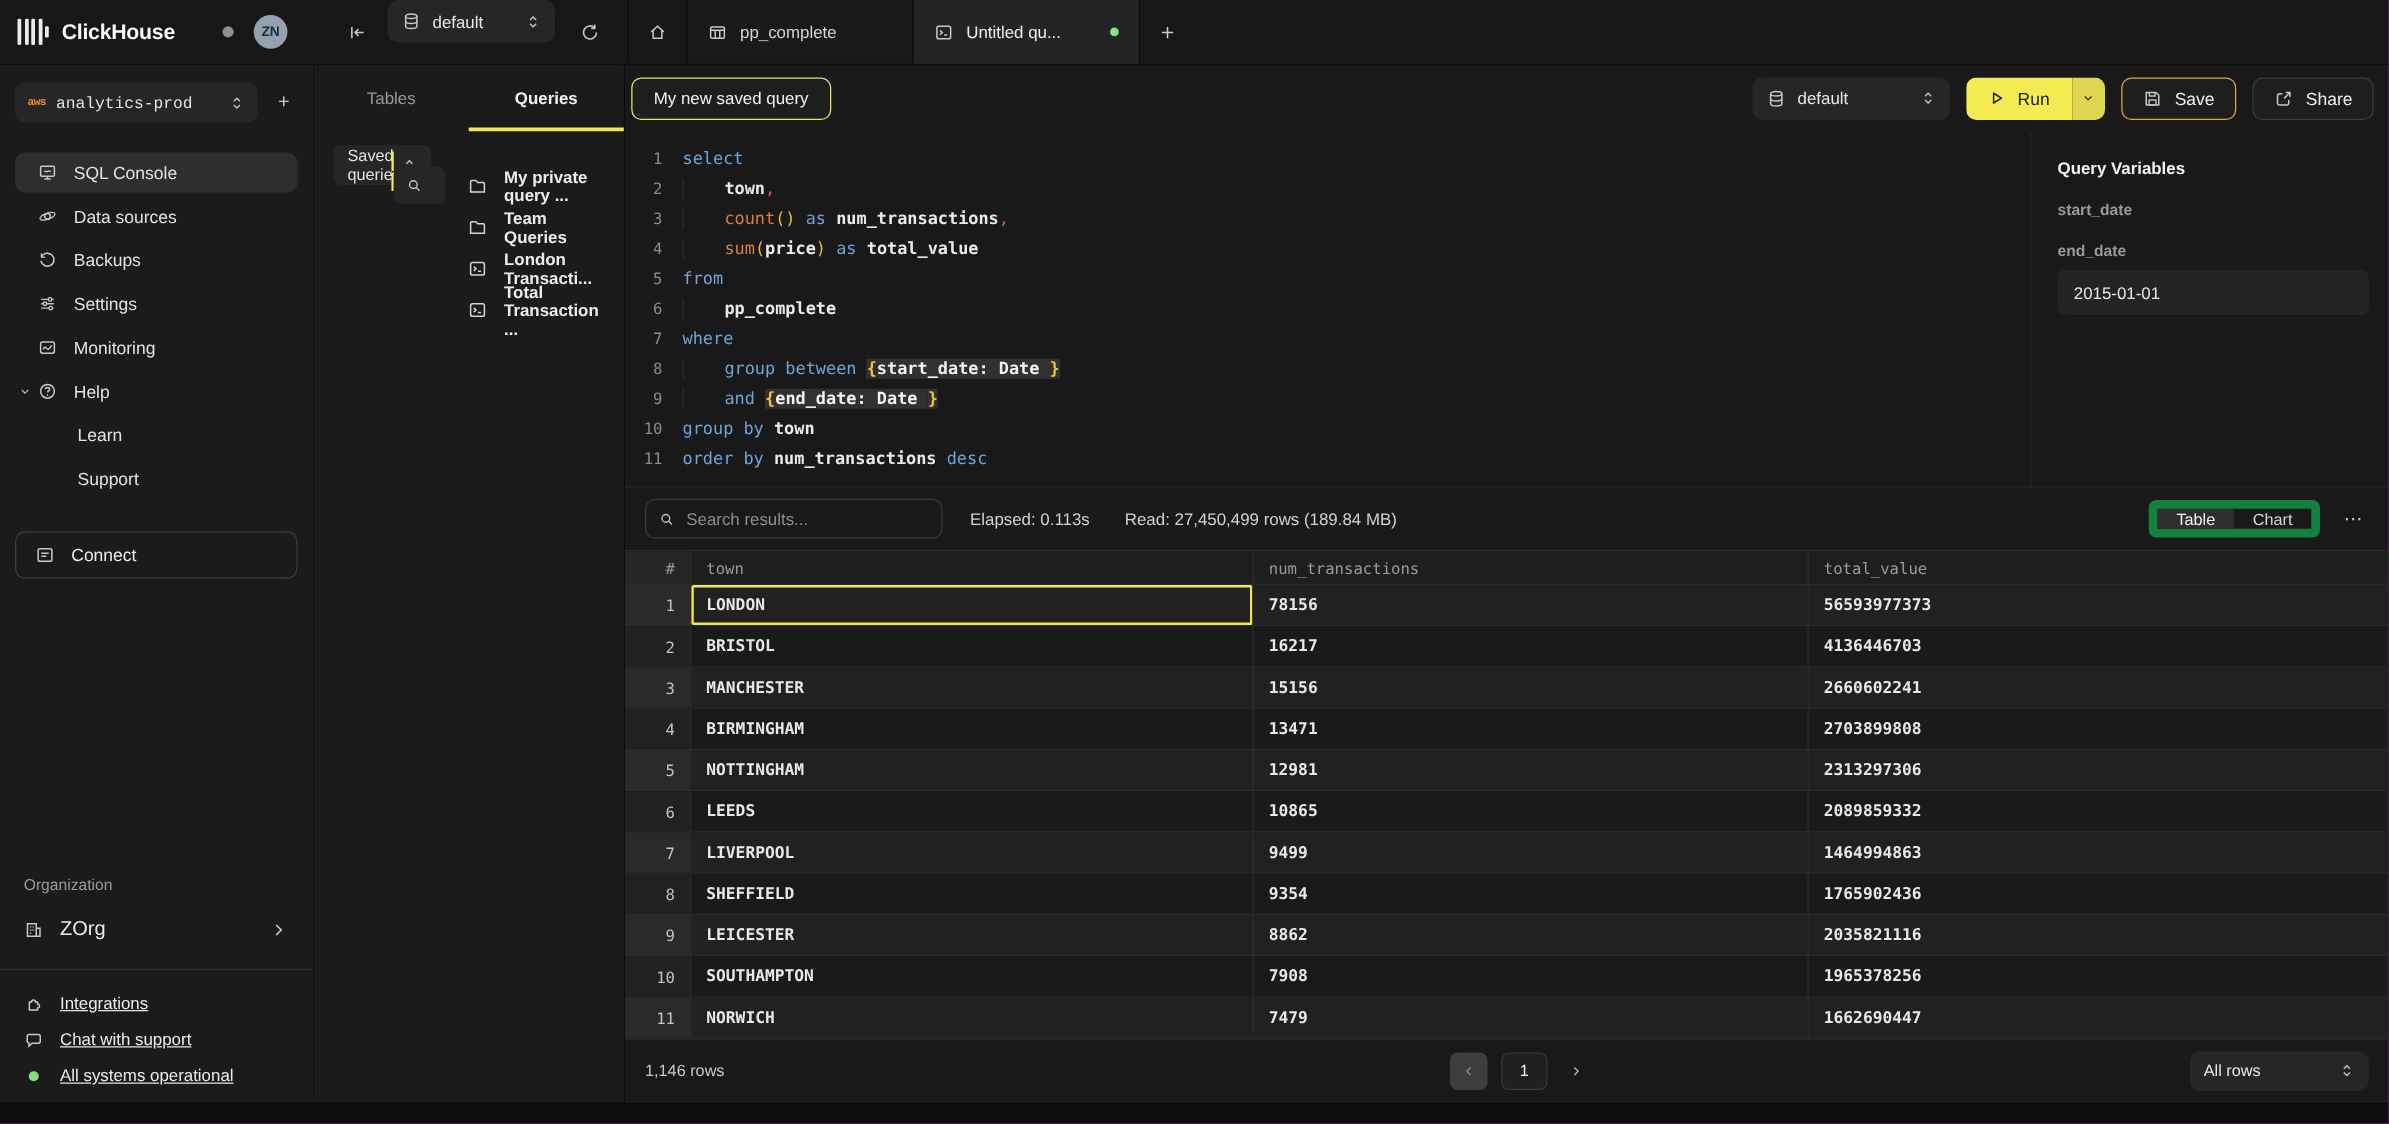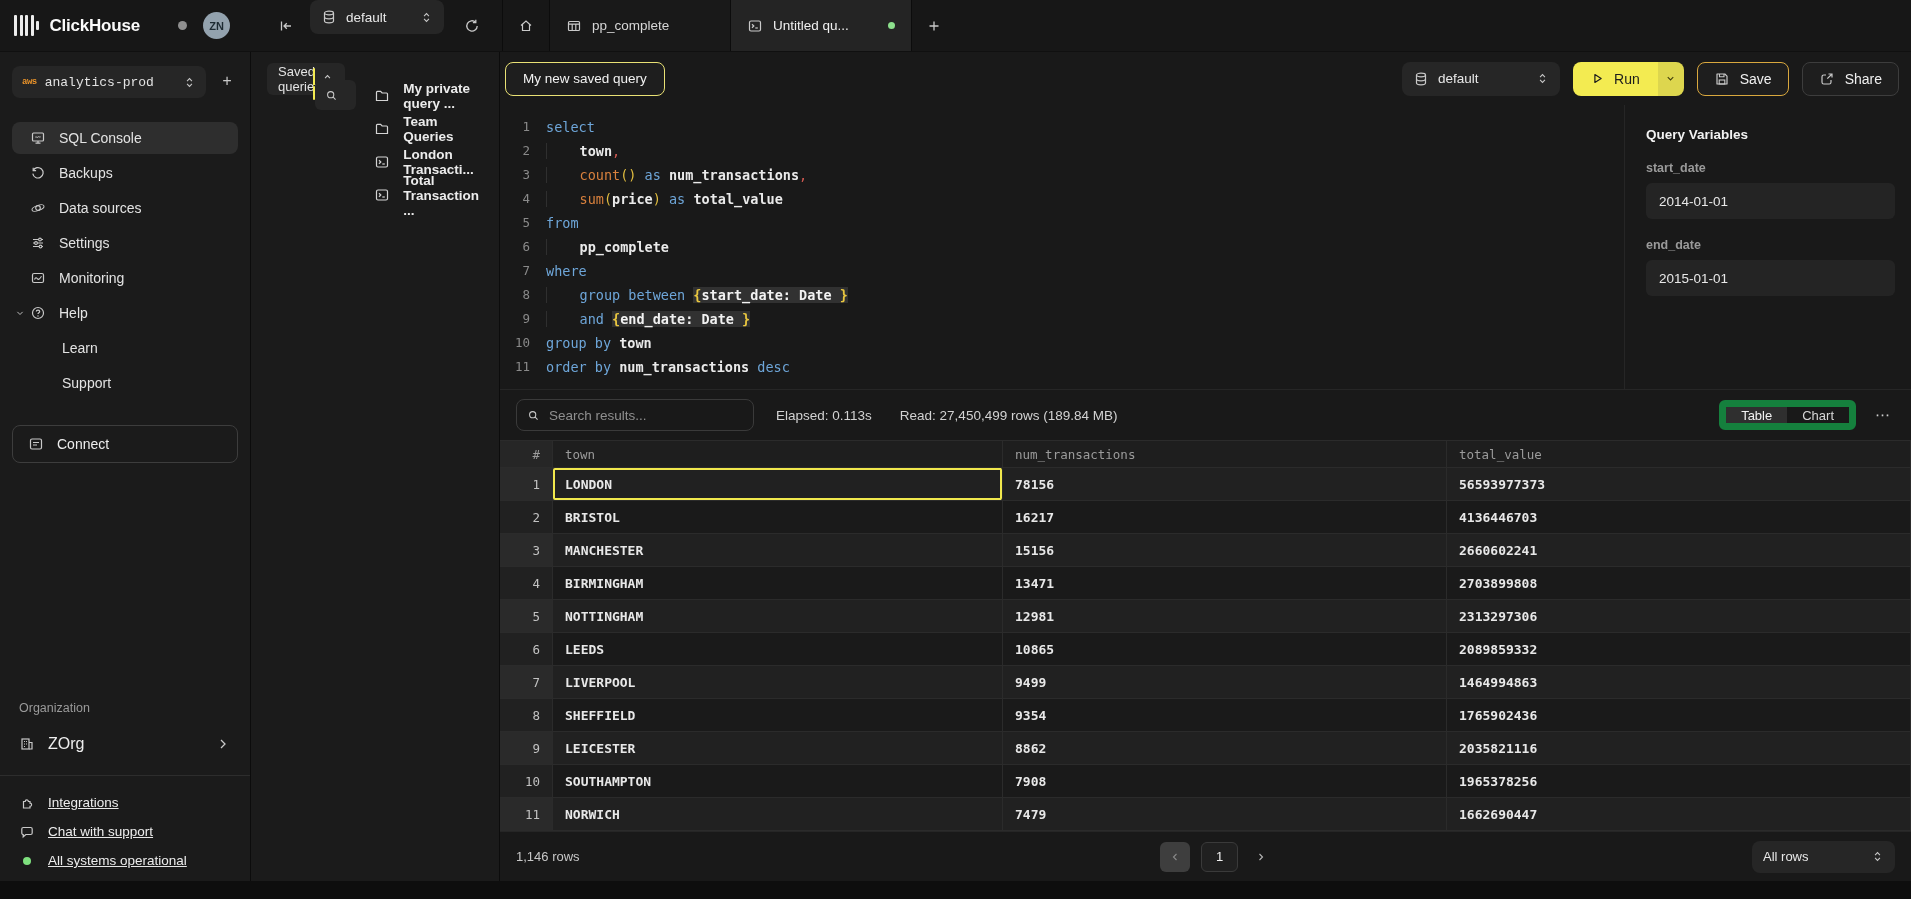--- a/index.html
+++ b/index.html
@@ -260,34 +260,34 @@
                 <rect x="2.5" y="3" width="11" height="8" rx="1" fill="none" stroke="currentColor" stroke-width="1.2"></rect>
                 <path d="M5.3 7.2 C6.2 5.9 6.9 8.3 8 7 C8.8 6.1 9.5 7.6 10.6 6.9" fill="none" stroke="currentColor" stroke-width="1"></path>
                 <path d="M8 11 V13 M5.5 13.2 H10.5" stroke="currentColor" stroke-width="1.2" fill="none"></path>
               </svg>
             </span>
             <span>SQL Console</span>
           </div>
           <div class="nav-item">
             <span class="nav-icon">
               <svg viewBox="0 0 16 16">
+                <circle cx="8" cy="8" r="2.3" fill="none" stroke="currentColor" stroke-width="1.2"></circle>
+                <ellipse cx="8" cy="8" rx="6.3" ry="2.5" fill="none" stroke="currentColor" stroke-width="1" transform="rotate(-20 8 8)"></ellipse>
+              </svg>
+            </span>
+            <span>Data sources</span>
+          </div>
+          <div class="nav-item">
+            <span class="nav-icon">
+              <svg viewBox="0 0 16 16">
                 <path d="M3.2 5.6 A5.2 5.2 0 1 1 2.8 8.6" fill="none" stroke="currentColor" stroke-width="1.2"></path>
                 <path d="M3.2 2.8 V5.7 H6.1" fill="none" stroke="currentColor" stroke-width="1.2"></path>
               </svg>
             </span>
             <span>Backups</span>
-          </div>
-          <div class="nav-item">
-            <span class="nav-icon">
-              <svg viewBox="0 0 16 16">
-                <circle cx="8" cy="8" r="2.3" fill="none" stroke="currentColor" stroke-width="1.2"></circle>
-                <ellipse cx="8" cy="8" rx="6.3" ry="2.5" fill="none" stroke="currentColor" stroke-width="1" transform="rotate(-20 8 8)"></ellipse>
-              </svg>
-            </span>
-            <span>Data sources</span>
           </div>
           <div class="nav-item">
             <span class="nav-icon">
               <svg viewBox="0 0 16 16">
                 <path d="M3 4.5 H13 M3 8 H13 M3 11.5 H13" stroke="currentColor" stroke-width="1.1"></path>
                 <circle cx="10" cy="4.5" r="1.4" fill="#1b1b1b" stroke="currentColor" stroke-width="1.1"></circle>
                 <circle cx="6" cy="8" r="1.4" fill="#1b1b1b" stroke="currentColor" stroke-width="1.1"></circle>
                 <circle cx="10.5" cy="11.5" r="1.4" fill="#1b1b1b" stroke="currentColor" stroke-width="1.1"></circle>
               </svg>
             </span>
@@ -371,20 +371,24 @@
           <div class="sb-foot-item">
             <span class="nav-icon">
               <i class="dot-ok"></i>
             </span>
             <span>All systems operational</span>
           </div>
         </div>
     </aside>
 
     <section class="qpanel">
+      <div class="qp-tabs">
+        <div class="qp-tab">Tables</div>
+        <div class="qp-tab active">Queries</div>
+      </div>
       <div class="qp-body">
         <div class="scope-select">
           <span>Saved queries</span>
           <span class="icon updown">
               <svg viewBox="0 0 16 16">
                 <path d="M5 6.2 L8 3.2 L11 6.2 M5 9.8 L8 12.8 L11 9.8" fill="none" stroke="currentColor" stroke-width="1.3"></path>
               </svg>
             </span>
         </div>
         <div class="qp-div"></div>
@@ -518,21 +522,20 @@
             <div class="code-line"><span class="line-no">6</span><span><span class="tok-ind">    </span><span class="tok-id">pp_complete</span></span></div>
             <div class="code-line"><span class="line-no">7</span><span><span class="tok-kw">where</span></span></div>
             <div class="code-line"><span class="line-no">8</span><span><span class="tok-ind">    </span><span class="tok-kw">group</span><span class="tok-sp"> </span><span class="tok-kw">between</span><span class="tok-sp"> </span><span class="tok-hl-brace">{</span><span class="tok-hl-text">start_date: Date </span><span class="tok-hl-brace">}</span></span></div>
             <div class="code-line"><span class="line-no">9</span><span><span class="tok-ind">    </span><span class="tok-kw">and</span><span class="tok-sp"> </span><span class="tok-hl-brace">{</span><span class="tok-hl-text">end_date: Date </span><span class="tok-hl-brace">}</span></span></div>
             <div class="code-line"><span class="line-no">10</span><span><span class="tok-kw">group by</span><span class="tok-sp"> </span><span class="tok-id">town</span></span></div>
             <div class="code-line"><span class="line-no">11</span><span><span class="tok-kw">order by</span><span class="tok-sp"> </span><span class="tok-id">num_transactions</span><span class="tok-sp"> </span><span class="tok-kw">desc</span></span></div>
           </div>
         <div class="vars">
           <div class="vars-title">Query Variables</div>
           <div class="var-label">start_date</div>
-          <input class="var-input" type="text" value="2014-01-01" style="">
           <div class="var-label">end_date</div>
           <input class="var-input" type="text" value="2015-01-01" style="">
         </div>
       </div>
 
       <div class="results">
         <div class="res-toolbar">
           <div class="res-search">
             <span class="icon">
                 <svg viewBox="0 0 16 16" style="width:13px;height:13px">

